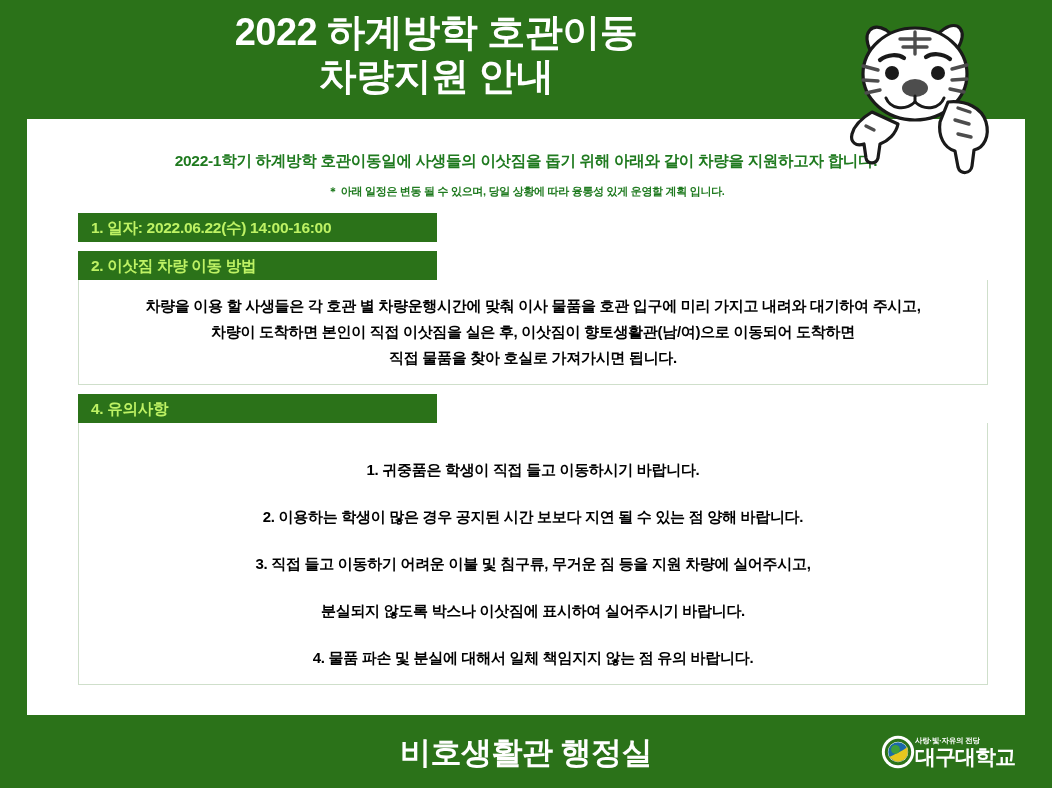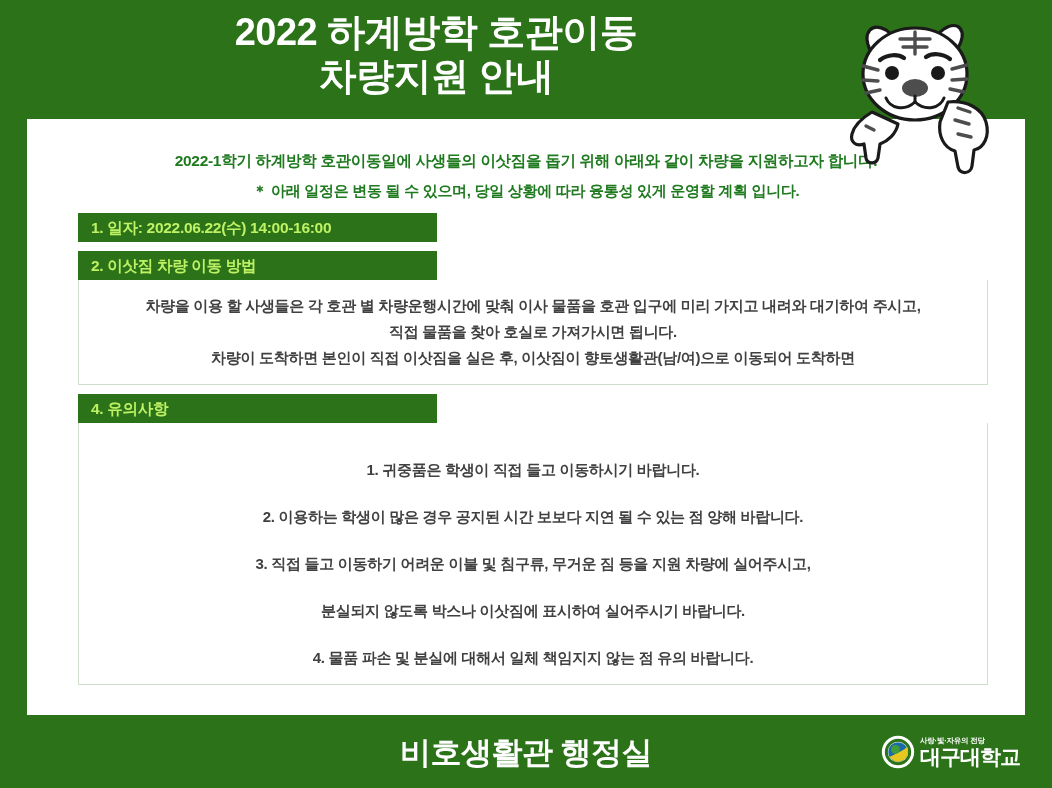--- a/index.html
+++ b/index.html
@@ -65,21 +65,21 @@
     top: 27px;
     width: 998px;
     text-align: center;
     color: #1f7a1f;
     font-size: 15.5px;
     font-weight: bold;
     line-height: 30px;
     letter-spacing: -0.3px;
   }
   .intro-line-2 {
-    font-size: 15px;
+    font-size: 11px;
   }
 
   
   .sections {
     position: absolute;
     left: 51px;
     top: 94px;
     width: 910px;
   }
   .section {
@@ -101,21 +101,21 @@
   }
   .section-body {
     border: 1px solid #cfdfcb;
     border-top: none;
     background: #ffffff;
     padding: 13px 10px 13px 10px;
     box-sizing: border-box;
   }
   .body-line {
     text-align: center;
-    color: #404040;
+    color: #000000;
     font-size: 15px;
     font-weight: bold;
     line-height: 26px;
     letter-spacing: -0.3px;
   }
   .sec-notes .body-line {
     line-height: 27px;
     margin-top: 20px;
   }
 
@@ -139,21 +139,20 @@
     letter-spacing: -0.5px;
   }
   .univ-logo {
     position: absolute;
     left: 881px;
     top: 16px;
     width: 152px;
     height: 42px;
     display: flex;
     align-items: center;
-    gap: 5px;
   }
   .logo-mark {
     width: 34px;
     height: 34px;
     flex: none;
   }
   .logo-text {
     display: flex;
     flex-direction: column;
     justify-content: center;
@@ -244,22 +243,22 @@
   <div class="sections">
 
     <div class="section">
       <div class="section-header">1. 일자: 2022.06.22(수) 14:00-16:00</div>
     </div>
 
     <div class="section">
       <div class="section-header">2. 이삿짐 차량 이동 방법</div>
       <div class="section-body">
         <div class="body-line">차량을 이용 할 사생들은 각 호관 별 차량운행시간에 맞춰 이사 물품을 호관 입구에 미리 가지고 내려와 대기하여 주시고,</div>
+        <div class="body-line">차량이 도착하면 본인이 직접 이삿짐을 실은 후, 이삿짐이 향토생활관(남/여)으로 이동되어 도착하면</div>
         <div class="body-line">직접 물품을 찾아 호실로 가져가시면 됩니다.</div>
-        <div class="body-line">차량이 도착하면 본인이 직접 이삿짐을 실은 후, 이삿짐이 향토생활관(남/여)으로 이동되어 도착하면</div>
       </div>
     </div>
 
 
     <div class="section sec-notes">
       <div class="section-header">4. 유의사항</div>
       <div class="section-body">
         <div class="body-line">1.  귀중품은 학생이 직접 들고 이동하시기 바랍니다.</div>
         <div class="body-line">2.  이용하는 학생이 많은 경우  공지된 시간 보보다 지연 될 수 있는 점 양해 바랍니다.</div>
         <div class="body-line">3.  직접 들고 이동하기 어려운 이불 및 침구류, 무거운 짐 등을 지원 차량에 실어주시고,</div>

